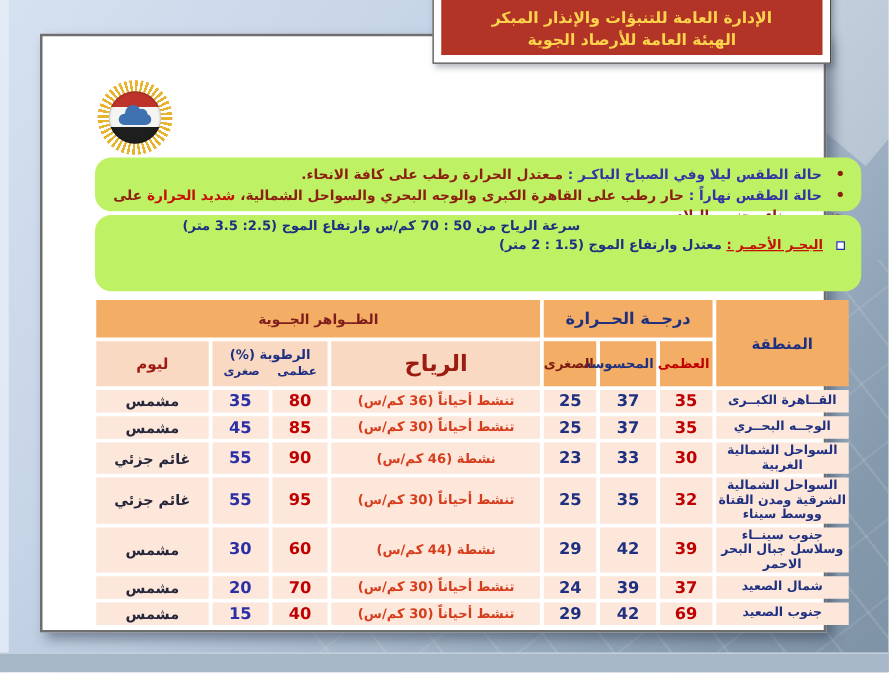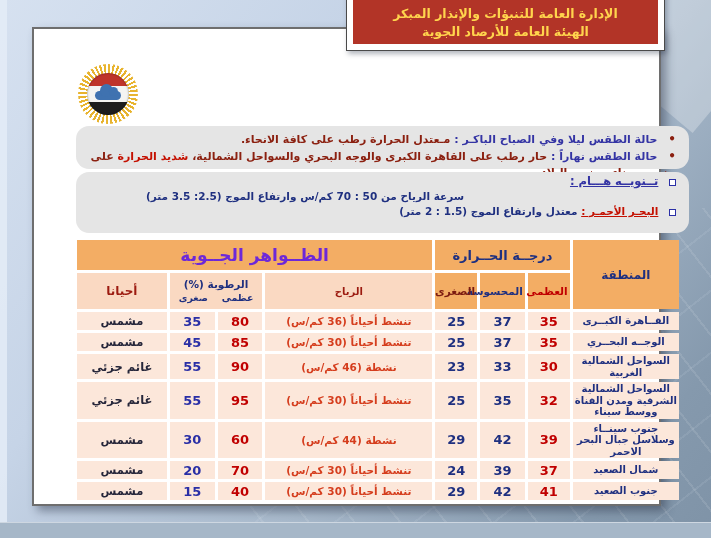--- a/index.html
+++ b/index.html
@@ -53,21 +53,21 @@
     background:#3f72b0; border-radius:50%; }
   .cloud::after { content:""; position:absolute; right:3px; top:-4px; width:9px; height:9px;
     background:#3f72b0; border-radius:50%; }
 
   
   .title-block { position:absolute; left:75px; top:41px; width:330px; text-align:center; z-index:2; }
   .title-main { color:#2a2fa6; font-size:16.5px; }
   .title-date { color:#c00000; font-size:14.5px; margin-top:4px; }
 
   
-  .obox { position:absolute; left:42px; width:613px; background:#e5e5e5;
+  .obox { position:absolute; left:42px; width:613px; background:#bef264;
     border-radius:13px; direction:rtl; color:#8b2010; }
   .box1 { top:97px; height:43px; padding:5px 13px 0 10px; font-size:11px; line-height:16px; }
   .box2 { top:143px; height:61px; padding:2px 13px 0 10px; font-size:10.5px; line-height:15px; color:#1f3080; }
   .dot { color:#8b2010; margin-left:7px; font-size:12px; }
   .lbl-indigo { color:#3434a4; }
   .txt-maroon { color:#8b2010; }
   .txt-red { color:#c41000; }
   .sq { display:inline-block; width:7px; height:7px; border:1.6px solid #2a2fa6;
     margin-left:7px; vertical-align:middle; background:#fff; }
   .u { text-decoration:underline; }
@@ -77,25 +77,25 @@
 
   
   table.wx { position:absolute; left:40px; top:208px; width:608px;
     border-collapse:separate; border-spacing:3px; direction:rtl; table-layout:fixed; }
   .wx td, .wx th { text-align:center; vertical-align:middle; font-weight:bold; padding:1px 2px; }
   .orange { background:#f3ad64; }
   .pink-h { background:#fad9c2; }
   .pink-c { background:#fce7da; }
   .h-region { color:#1f3080; font-size:12px; }
   .h-temp   { color:#1f3080; font-size:13px; height:30px; }
-  .h-phen   { color:#6d28d9; font-size:17px; }
+  .h-phen   { color:#7f1d1d; font-size:11px; }
   .h-tmax { color:#c00000; font-size:10.5px; height:36px; }
   .h-tfeel{ color:#1f3080; font-size:10.5px; }
   .h-tmin { color:#7b1a10; font-size:10.5px; }
-  .h-wind { color:#9c1b10; font-size:10px; }
+  .h-wind { color:#9c1b10; font-size:18px; }
   .h-clouds { color:#9c1b10; font-size:12px; }
   .h-hum { color:#1f3080; font-size:10.5px; line-height:13px; }
   .h-hum .mini { display:flex; justify-content:space-around; font-size:9.5px; }
   .c-region { color:#1f3080; font-size:10px; line-height:11.5px; height:18px; }
   .c-tmax { color:#c00000; font-size:13px; }
   .c-tfeel{ color:#1f3080; font-size:13px; }
   .c-tmin { color:#1f3080; font-size:13px; }
   .c-wind { color:#d53d1d; font-size:10.5px; }
   .c-hmax { color:#c00000; font-size:13px; }
   .c-hmin { color:#2a2fa6; font-size:13px; }
@@ -131,24 +131,20 @@
       <div>
         <span class="dot">•</span>
         <span class="lbl-indigo">حالة الطقس نهاراً :</span>
         <span class="txt-maroon">حار رطب على القاهرة الكبرى والوجه البحري والسواحل الشمالية،</span>
         <span class="txt-red">شديد الحرارة</span>
         <span class="txt-maroon">على جنوب سيناء وجنوب البلاد.</span>
       </div>
     </div>
 
     <div class="obox box2">
-      <div>
-        <span class="sq"></span>
-        <span class="lbl-indigo u notice-head">تــنويــه هـــام :</span>
-      </div>
       <div class="center-line">سرعة الرياح من 50 : 70 كم/س وارتفاع الموج (2.5: 3.5 متر)</div>
       <div>
         <span class="sq"></span>
         <span class="txt-red u">البحـر الأحمـر :</span>
         <span>معتدل  وارتفاع الموج (1.5 : 2 متر)</span>
       </div>
     </div>
 
     <table class="wx">
       <colgroup>
@@ -172,21 +168,21 @@
           <th class="orange h-tfeel">المحسوسة</th>
           <th class="orange h-tmin">الصغرى</th>
           <th class="pink-h h-wind">الرياح</th>
           <th class="pink-h h-hum" colspan="2">
             <div>الرطوبة (%)</div>
             <div class="mini">
               <span>عظمى</span>
               <span>صغرى</span>
             </div>
           </th>
-          <th class="pink-h h-clouds">أحيانا</th>
+          <th class="pink-h h-clouds">ليوم</th>
         </tr>
       </thead>
       <tbody>
           <tr>
     <td class="pink-c c-region">القــاهرة الكبــرى</td>
     <td class="pink-c c-tmax">35</td>
     <td class="pink-c c-tfeel">37</td>
     <td class="pink-c c-tmin">25</td>
     <td class="pink-c c-wind">تنشط أحياناً (36 كم/س)</td>
     <td class="pink-c c-hmax">80</td>
@@ -238,21 +234,21 @@
     <td class="pink-c c-tmax">37</td>
     <td class="pink-c c-tfeel">39</td>
     <td class="pink-c c-tmin">24</td>
     <td class="pink-c c-wind">تنشط أحياناً (30 كم/س)</td>
     <td class="pink-c c-hmax">70</td>
     <td class="pink-c c-hmin">20</td>
     <td class="pink-c c-clouds">مشمس</td>
   </tr>
           <tr>
     <td class="pink-c c-region">جنوب الصعيد</td>
-    <td class="pink-c c-tmax">41</td>
+    <td class="pink-c c-tmax">69</td>
     <td class="pink-c c-tfeel">42</td>
     <td class="pink-c c-tmin">29</td>
     <td class="pink-c c-wind">تنشط أحياناً (30 كم/س)</td>
     <td class="pink-c c-hmax">40</td>
     <td class="pink-c c-hmin">15</td>
     <td class="pink-c c-clouds">مشمس</td>
   </tr>
         </tbody>
     </table>
 

